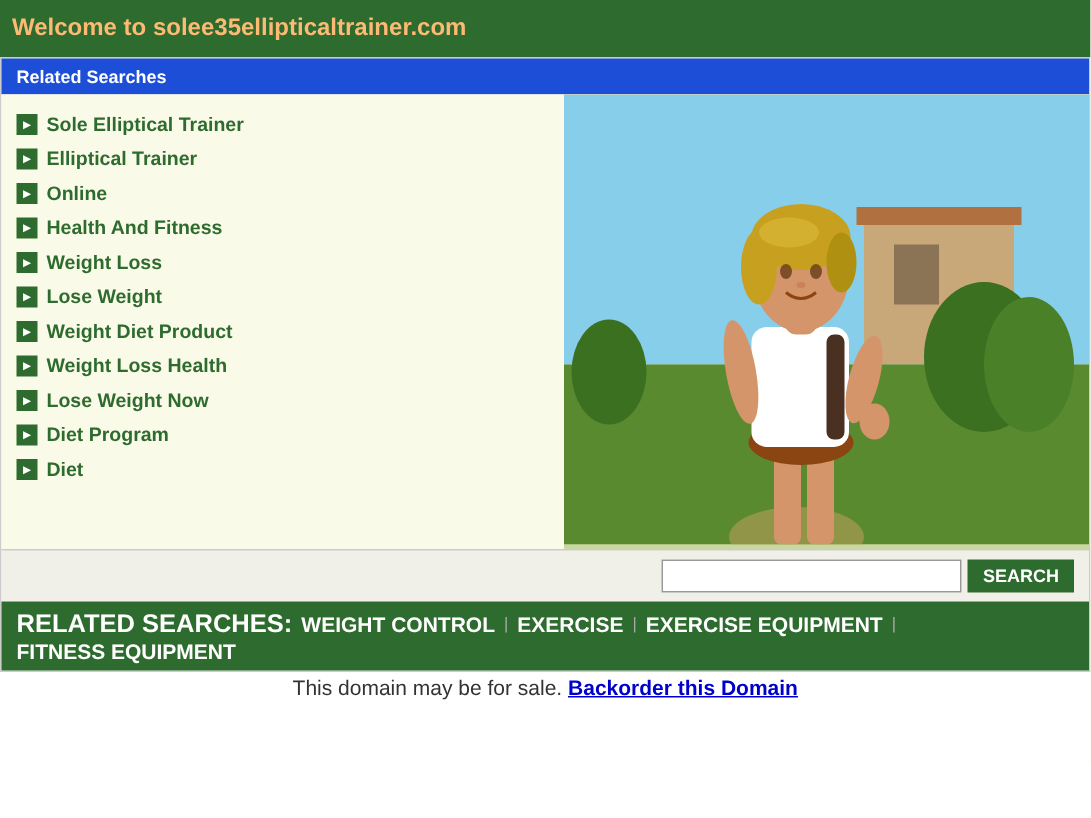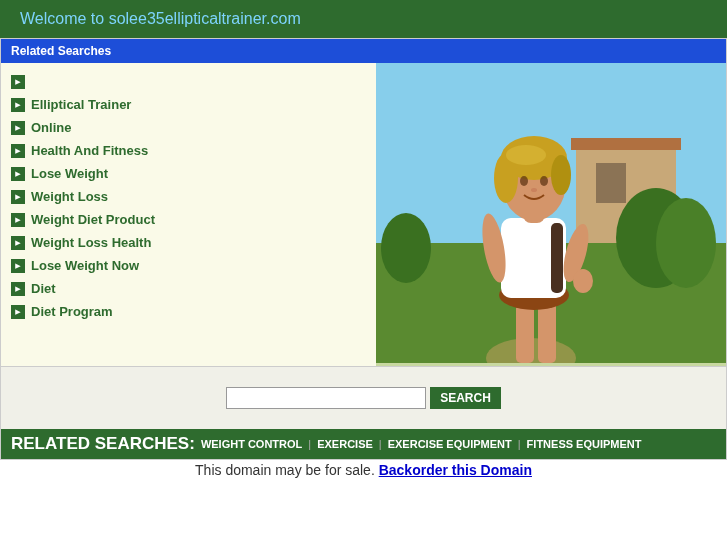--- a/index.html
+++ b/index.html
@@ -7,24 +7,24 @@
       font-family: Arial, sans-serif;
       font-size: 13px;
       background: #fff;
       width: 727px;
       min-height: 545px;
     }
 
     
     .header {
       background: #2e6b2e;
-      color: #7dd3fc;
-      padding: 10px 20px;
+      color: #fdba74;
+      padding: 10px 8px;
       font-size: 16px;
-      font-weight: normal;
+      font-weight: bold;
     }
 
     
     .main-container {
       border: 1px solid #ccc;
       margin: 0;
     }
 
     
     .related-searches-header {
@@ -83,24 +83,24 @@
       flex: 1;
       background: #c8d8a0;
       position: relative;
       overflow: hidden;
       min-height: 300px;
     }
 
     
     .search-bar-area {
       background: #f0f0e8;
-      padding: 20px 10px;
-      display: flex;
-      align-items: center;
-      justify-content: center;
+      padding: 6px 10px;
+      display: flex;
+      align-items: center;
+      justify-content: flex-end;
       border-top: 1px solid #ccc;
     }
 
     .search-input {
       width: 200px;
       padding: 3px 5px;
       border: 1px solid #999;
       font-size: 12px;
     }
 
@@ -129,21 +129,21 @@
 
     .bottom-related .label {
       font-weight: bold;
       margin-right: 6px;
       font-size: 17px;
     }
 
     .bottom-related a {
       color: #fff;
       text-decoration: none;
-      font-size: 11px;
+      font-size: 14px;
       font-weight: bold;
     }
 
     .bottom-related .sep {
       margin: 0 6px;
       color: #aaa;
     }
 
     
     .sale-notice {
@@ -169,60 +169,61 @@
 
   <div class="related-searches-header">
     <span>Related Searches</span>
   </div>
 
   <div class="content-split">
 
     <div class="links-panel">
       <div class="link-item">
         <span class="link-arrow"></span>
+        <a href="#">Sole Elliptical Trainer</a>
       </div>
       <div class="link-item">
         <span class="link-arrow"></span>
         <a href="#">Elliptical Trainer</a>
       </div>
       <div class="link-item">
         <span class="link-arrow"></span>
         <a href="#">Online</a>
       </div>
       <div class="link-item">
         <span class="link-arrow"></span>
         <a href="#">Health And Fitness</a>
       </div>
       <div class="link-item">
         <span class="link-arrow"></span>
+        <a href="#">Weight Loss</a>
+      </div>
+      <div class="link-item">
+        <span class="link-arrow"></span>
         <a href="#">Lose Weight</a>
       </div>
       <div class="link-item">
         <span class="link-arrow"></span>
-        <a href="#">Weight Loss</a>
-      </div>
-      <div class="link-item">
-        <span class="link-arrow"></span>
         <a href="#">Weight Diet Product</a>
       </div>
       <div class="link-item">
         <span class="link-arrow"></span>
         <a href="#">Weight Loss Health</a>
       </div>
       <div class="link-item">
         <span class="link-arrow"></span>
         <a href="#">Lose Weight Now</a>
       </div>
       <div class="link-item">
         <span class="link-arrow"></span>
+        <a href="#">Diet Program</a>
+      </div>
+      <div class="link-item">
+        <span class="link-arrow"></span>
         <a href="#">Diet</a>
-      </div>
-      <div class="link-item">
-        <span class="link-arrow"></span>
-        <a href="#">Diet Program</a>
       </div>
     </div>
 
     <div class="image-panel">
       <svg width="100%" height="300" viewBox="0 0 350 300" xmlns="http://www.w3.org/2000/svg">
 
         <rect width="350" height="180" fill="#87CEEB"></rect>
 
         <rect x="200" y="80" width="100" height="100" fill="#c8a878"></rect>
         <rect x="195" y="75" width="110" height="12" fill="#b07040"></rect>

